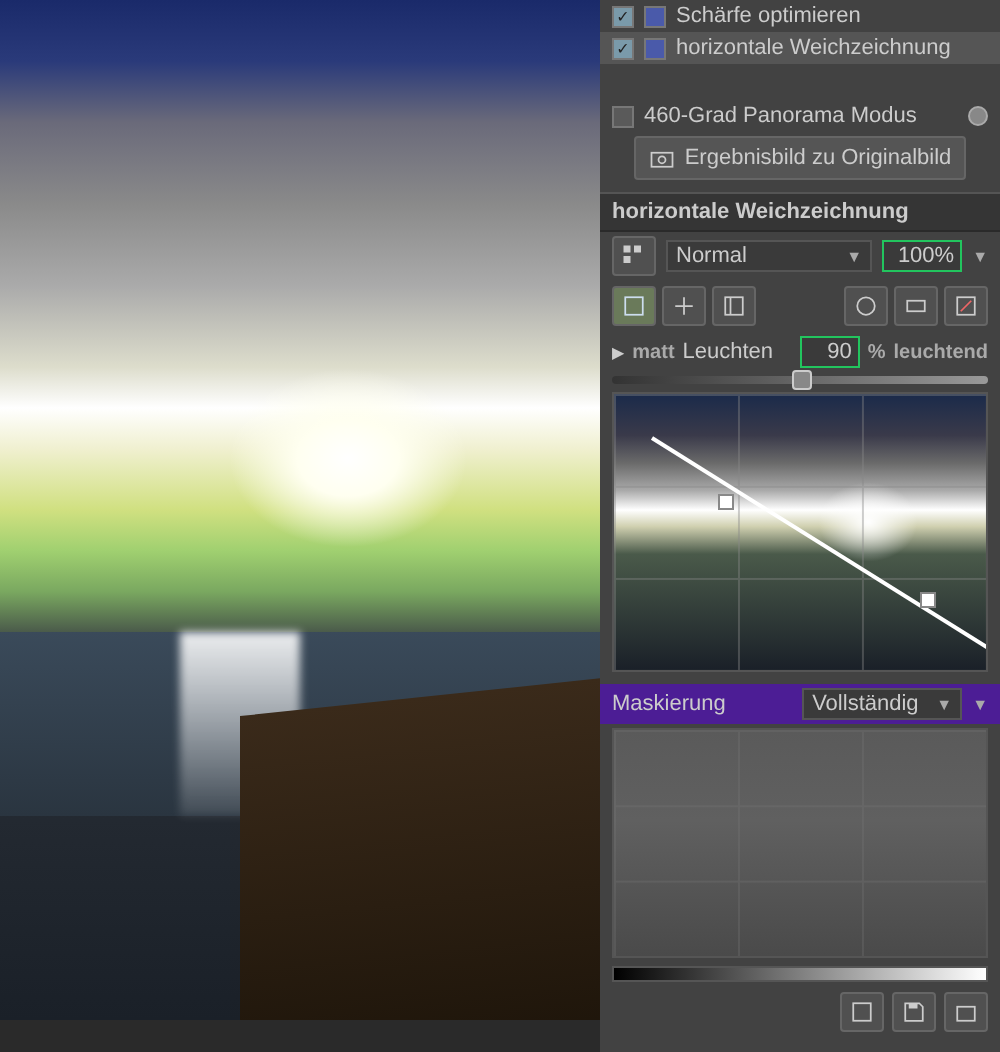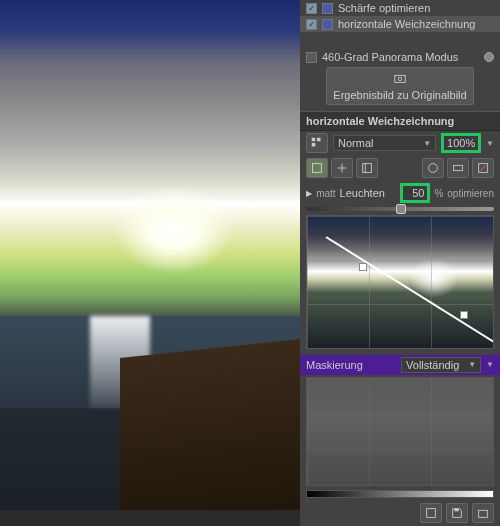--- a/index.html
+++ b/index.html
@@ -10,43 +10,43 @@
   .sun{position:absolute;left:38%;top:36%;width:120px;height:90px;background:radial-gradient(ellipse,#fff 0%,#fffff0 30%,rgba(255,255,240,0) 70%);}
   .water{position:absolute;left:0;top:62%;width:100%;height:18%;background:linear-gradient(to bottom,#3a4a5a,#2a3540);}
   .reflect{position:absolute;left:30%;top:62%;width:60px;height:18%;background:linear-gradient(to bottom,rgba(255,255,255,.9),rgba(255,255,255,.1));filter:blur(2px);}
   .land{position:absolute;left:40%;top:68%;width:70%;height:40%;background:linear-gradient(to bottom,#3a2a1a,#1a1208);transform:skewY(-6deg);}
   .panel{width:200px;height:526px;background:#424242;display:flex;flex-direction:column;}
   .row{display:flex;align-items:center;padding:2px 6px;gap:5px;}
   .chk{width:11px;height:11px;background:#5a5a5a;border:1px solid #777;display:inline-flex;align-items:center;justify-content:center;font-size:8px;}
   .chk.on::after{content:"✓";color:#222;}
   .chk.on{background:#7a9aaa;}
   .sec-hdr{background:#353535;padding:3px 6px;font-weight:bold;border-top:1px solid #555;border-bottom:1px solid #2a2a2a;margin-top:4px;}
-  .btn{background:#555;border:1px solid #666;border-radius:2px;padding:3px 6px;display:inline-flex;align-items:center;gap:4px;cursor:pointer;flex-direction:column;}
+  .btn{background:#555;border:1px solid #666;border-radius:2px;padding:3px 6px;display:inline-flex;align-items:center;gap:4px;cursor:pointer;}
   .ctr{justify-content:center;}
   .dot{width:10px;height:10px;border-radius:50%;background:#888;border:1px solid #aaa;margin-left:auto;}
   .select{background:#3a3a3a;border:1px solid #555;padding:1px 4px;display:flex;align-items:center;justify-content:space-between;flex:1;}
   .caret{font-size:8px;color:#aaa;}
-  .numbox{background:#3a3a3a;border:3px solid #22c55e;width:40px;text-align:right;padding:1px 3px;}
+  .numbox{background:#3a3a3a;border:1px solid #22c55e;width:40px;text-align:right;padding:1px 3px;}
   .toolbar{display:flex;gap:3px;padding:3px 6px;}
   .tbtn{width:22px;height:20px;background:#505050;border:1px solid #666;border-radius:2px;display:flex;align-items:center;justify-content:center;cursor:pointer;}
   .tbtn.active{background:#6a7a5a;}
   .slider-row{display:flex;align-items:center;padding:2px 6px;gap:4px;}
   .slider{flex:1;height:4px;background:linear-gradient(to right,#333,#999);position:relative;border-radius:2px;}
   .thumb{position:absolute;top:-3px;width:10px;height:10px;background:#888;border:1px solid #ccc;border-radius:2px;}
   .preview{margin:2px 6px;height:140px;background:#222;position:relative;overflow:hidden;border:1px solid #555;}
   .pv-img{position:absolute;inset:0;background:linear-gradient(to bottom,#1a2a4a 0%,#3a3a4a 15%,#6a6a6a 25%,#aaa 35%,#fff 42%,#d0d0b0 48%,#4a5a4a 58%,#1a2028 100%);}
   .pv-sun{position:absolute;left:55%;top:32%;width:50px;height:40px;background:radial-gradient(ellipse,#fff,rgba(255,255,255,0) 70%);}
   .grid{position:absolute;inset:0;background-image:linear-gradient(#888 1px,transparent 1px),linear-gradient(90deg,#888 1px,transparent 1px);background-size:33.33% 33.33%;opacity:.4;}
   .line{position:absolute;left:10%;top:15%;width:110%;height:2px;background:#fff;transform:rotate(32deg);transform-origin:left;}
   .handle{position:absolute;width:8px;height:8px;background:#fff;border:1px solid #888;}
   .mask-area{margin:2px 6px;height:115px;background:linear-gradient(to bottom,#5a5a5a 0%,#606060 40%,#555 70%,#4a4a4a 100%);border:1px solid #555;position:relative;}
   .mask-grid{position:absolute;inset:0;background-image:linear-gradient(#777 1px,transparent 1px),linear-gradient(90deg,#777 1px,transparent 1px);background-size:33.33% 33.33%;opacity:.3;}
   .grad-strip{margin:2px 6px;height:8px;background:linear-gradient(to right,#000,#fff);border:1px solid #555;}
   .footer{display:flex;justify-content:flex-end;gap:4px;padding:3px 6px;}
-  .tiny{font-size:10px;color:#aaa;}
+  .tiny{font-size:10px;color:#aaa;font-weight:bold;}
   .tri{font-size:8px;}
   svg{width:14px;height:14px;}
 </style>
 </head>
 <body>
 
 <div class="canvas">
   <div class="canvas-img">
     <div class="sky"></div>
     <div class="sun"></div>
@@ -137,23 +137,23 @@
           <rect x="3" y="3" width="10" height="10" fill="none" stroke="#ccc"></rect>
           <path d="M5 11l6-6" stroke="#e66"></path>
         </svg>
       </span>
   </div>
 
   <div class="slider-row">
     <span class="tri">▶</span>
     <span class="tiny">matt</span>
     <span style="flex:1;">Leuchten</span>
-    <span class="numbox" style="width:30px">50</span>
+    <span class="numbox" style="width:30px">90</span>
     <span class="tiny">%</span>
-    <span class="tiny">optimieren</span>
+    <span class="tiny">leuchtend</span>
   </div>
   <div class="slider-row">
     <div class="slider">
       <div class="thumb" style="left:48%"></div>
     </div>
   </div>
 
   <div class="preview">
     <div class="pv-img"></div>
     <div class="pv-sun"></div>

